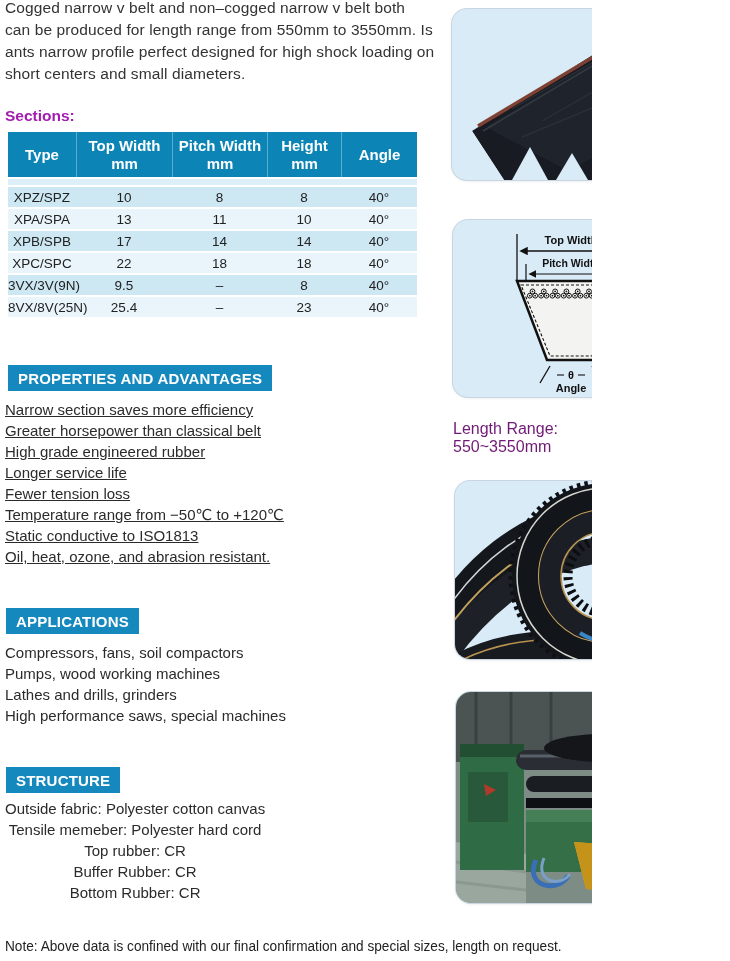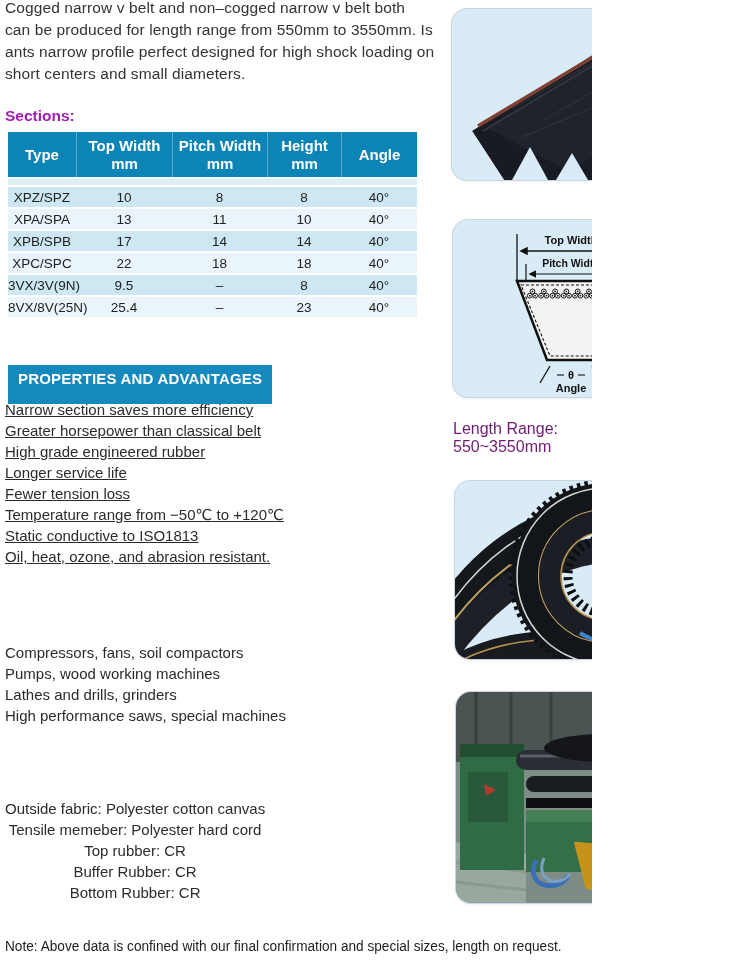--- a/index.html
+++ b/index.html
@@ -24,21 +24,21 @@
   }
   table.spec-table th + th{border-left:1px solid #59aecd;}
   table.spec-table tr.spacer-row td{background:#ddeff8;height:6px;padding:0;}
   table.spec-table td{
     font-size:13.5px;color:#222;text-align:center;height:20px;padding:0;vertical-align:middle;
   }
   table.spec-table tbody tr:nth-child(odd) td{background:#cde8f3;}
   table.spec-table tbody tr:nth-child(even) td{background:#e9f5fa;}
   .hbox{
     position:absolute;display:inline-block;background:#1588bd;color:#fff;
-    font-size:15px;font-weight:bold;padding:5px 10px 17px 10px;letter-spacing:0.2px;
+    font-size:15px;font-weight:bold;padding:5px 10px 4px 10px;letter-spacing:0.2px;
   }
   .hbox-properties{left:8px;top:365px;}
   .hbox-applications{left:6px;top:608px;}
   .hbox-structure{left:6px;top:767px;}
   .list{position:absolute;left:5px;font-size:15px;line-height:21px;color:#2b2b2b;}
   .list-properties{top:399px;text-decoration:underline;}
   .list-applications{top:642px;}
   .list-structure{top:798px;text-align:center;}
   .length-range{position:absolute;left:453px;top:420px;font-size:16px;color:#701a75;}
   .note{position:absolute;left:5px;top:937px;font-size:15.5px;color:#222;white-space:nowrap;}
@@ -140,27 +140,29 @@
       <div>Narrow section saves more efficiency</div>
       <div>Greater horsepower than classical belt</div>
       <div>High grade engineered rubber</div>
       <div>Longer service life</div>
       <div>Fewer tension loss</div>
       <div>Temperature range from −50℃ to +120℃</div>
       <div>Static conductive to ISO1813</div>
       <div>Oil, heat, ozone, and abrasion resistant.</div>
     </div>
 
+  <div class="hbox hbox-applications">APPLICATIONS</div>
   <div class="list list-applications">
       <div>Compressors, fans, soil compactors</div>
       <div>Pumps, wood working machines</div>
       <div>Lathes and drills, grinders</div>
       <div>High performance saws, special machines</div>
     </div>
 
+  <div class="hbox hbox-structure">STRUCTURE</div>
   <div class="list list-structure">
       <div>Outside fabric: Polyester cotton canvas</div>
       <div>Tensile memeber: Polyester hard cord</div>
       <div>Top rubber: CR</div>
       <div>Buffer Rubber: CR</div>
       <div>Bottom Rubber: CR</div>
     </div>
 
   <div class="card card-belt">
     <svg viewBox="0 0 266 171">

